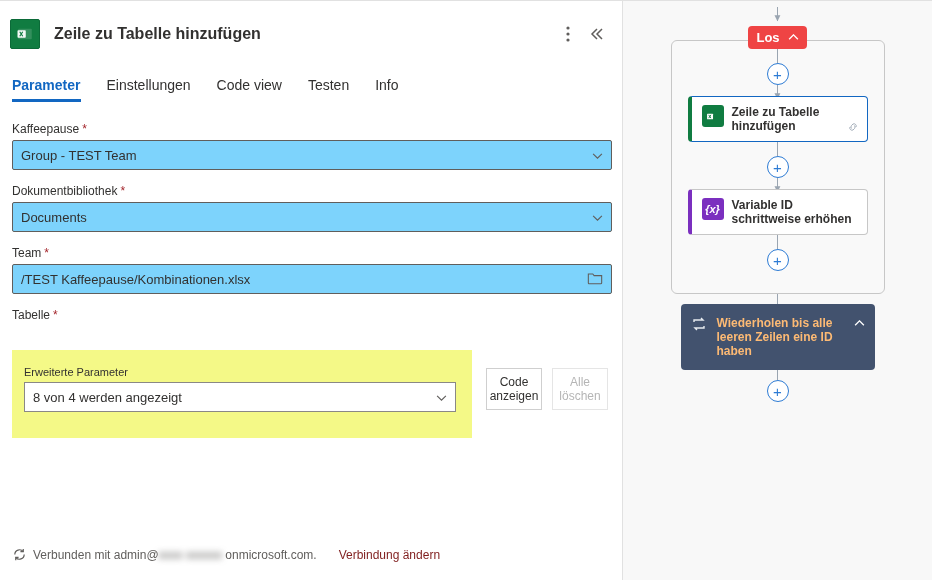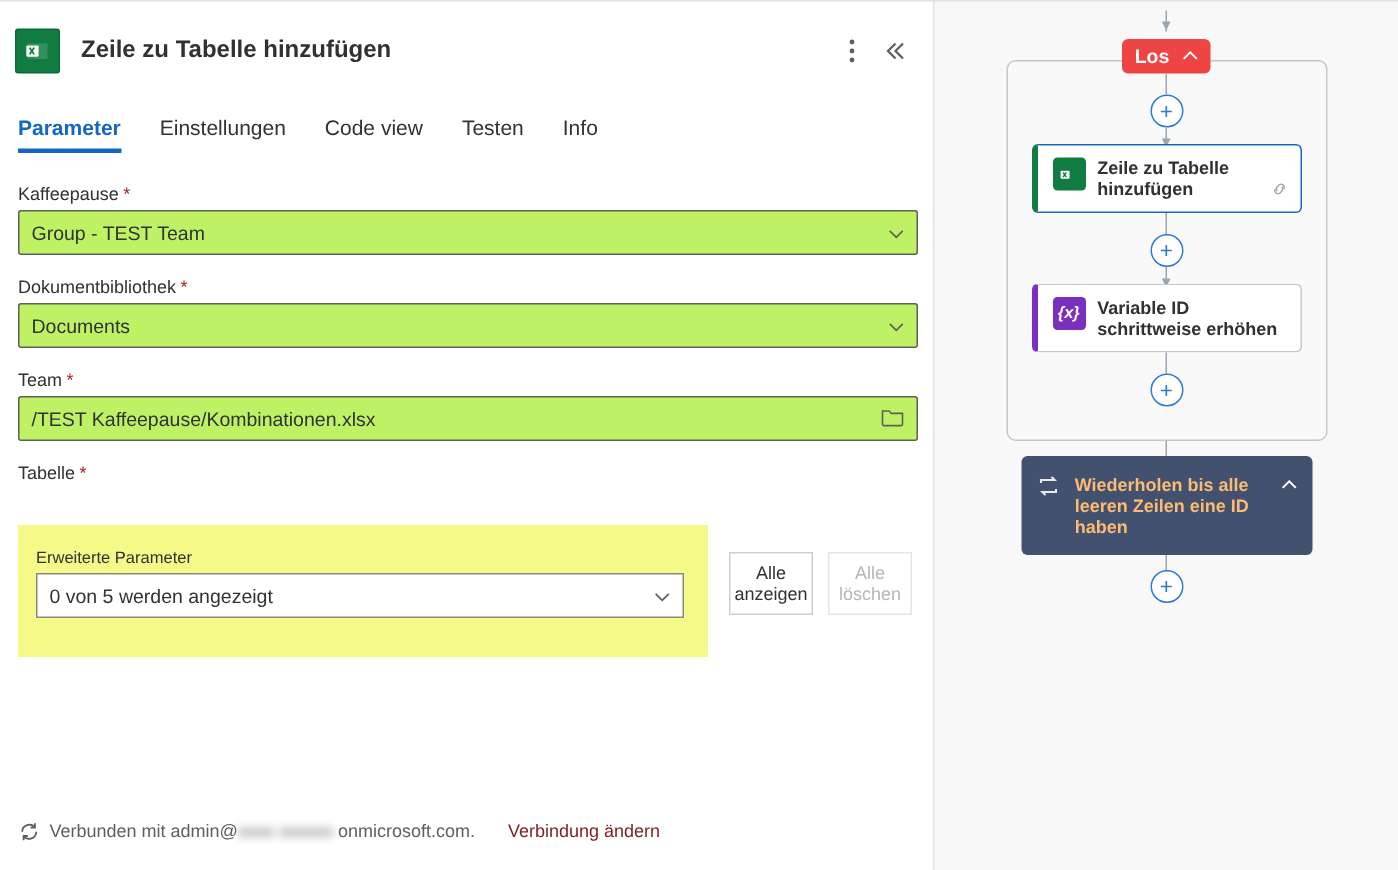--- a/index.html
+++ b/index.html
@@ -44,21 +44,21 @@
   }
   .tab { padding: 6px 0; cursor:pointer; font-size:14px;}
   .tab.active { color:#1267c2; border-bottom:3px solid #1267c2; font-weight:600;}
   .form-area { padding: 20px 4px 0 4px; }
   .field-label { font-size:12px; margin-bottom:4px; display:flex; gap:3px;}
   .req { color:#a4262c; }
   .select-box {
     border:1px solid #605e5c; border-radius:2px;
     height:30px; display:flex; align-items:center;
     padding:0 8px; justify-content:space-between; font-size:13px;
-    margin-bottom:14px; background:#bef264;
+    margin-bottom:14px; background:#7dd3fc;
   }
   .chevron { color:#605e5c; }
   .folder-icon { color:#605e5c; }
   .advanced-block {
     background:#f4f987; padding:16px 12px 26px 12px; margin-top:28px;
     width:460px;
   }
   .adv-row { display:flex; align-items:flex-start; gap:14px; margin-top:28px;}
   .adv-label{font-size:11px;}
   .adv-select {
@@ -66,21 +66,21 @@
     display:flex; align-items:center; padding:0 8px; justify-content:space-between;
     margin-top:4px;
   }
   .side-btn {
     border:1px solid #cfcfcf; background:#fff; padding:6px 8px; font-size:12px;
     height:42px; width:56px; text-align:center; display:flex; align-items:center;
     justify-content:center; cursor:pointer;
   }
   .side-btn.disabled{ color:#b5b5b5; border-color:#e5e5e5;}
   .footer {
-    margin-top:auto; padding:14px 4px 18px; display:flex; gap:6px;
+    margin-top:auto; padding:14px 4px 18px; display:flex; align-items:center; gap:6px;
     font-size:12px; color:#605e5c;
   }
   .link { color:#7f1d1d; margin-left:16px; cursor:pointer;}
   .refresh-ic{width:15px;height:15px;}
 
   
   .right-pane {
     flex:1;
     background:#f8f8f8;
     border-left:1px solid #e1e1e1;
@@ -209,30 +209,30 @@
 
     <div class="field-label">
       <span>Tabelle</span>
         <span class="req">*</span>
     </div>
 
     <div class="adv-row">
       <div class="advanced-block" style="margin-top:0;">
         <div class="adv-label">Erweiterte Parameter</div>
         <div class="adv-select">
-          <span>0 von 5 werden angezeigt</span>
+          <span>8 von 4 werden angezeigt</span>
           <span class="chevron">
             <svg width="11" height="7" viewBox="0 0 12 8">
                 <path d="M1 1 L6 6 L11 1" stroke="#605e5c" stroke-width="1.3" fill="none"></path>
               </svg>
           </span>
         </div>
       </div>
       <div style="padding-top:18px;display:flex;gap:10px;">
-        <div class="side-btn">Alle anzeigen</div>
+        <div class="side-btn">Code anzeigen</div>
         <div class="side-btn disabled">Alle löschen</div>
       </div>
     </div>
 
   </div>
 
   <div class="footer">
     <svg class="refresh-ic" viewBox="0 0 16 16">
         <path d="M3 8 a5 5 0 0 1 9 -3 M13 8 a5 5 0 0 1 -9 3" fill="none" stroke="#605e5c" stroke-width="1.3"></path>
         <path d="M12 2 v3 h-3 M4 14 v-3 h3" fill="none" stroke="#605e5c" stroke-width="1.3"></path>

